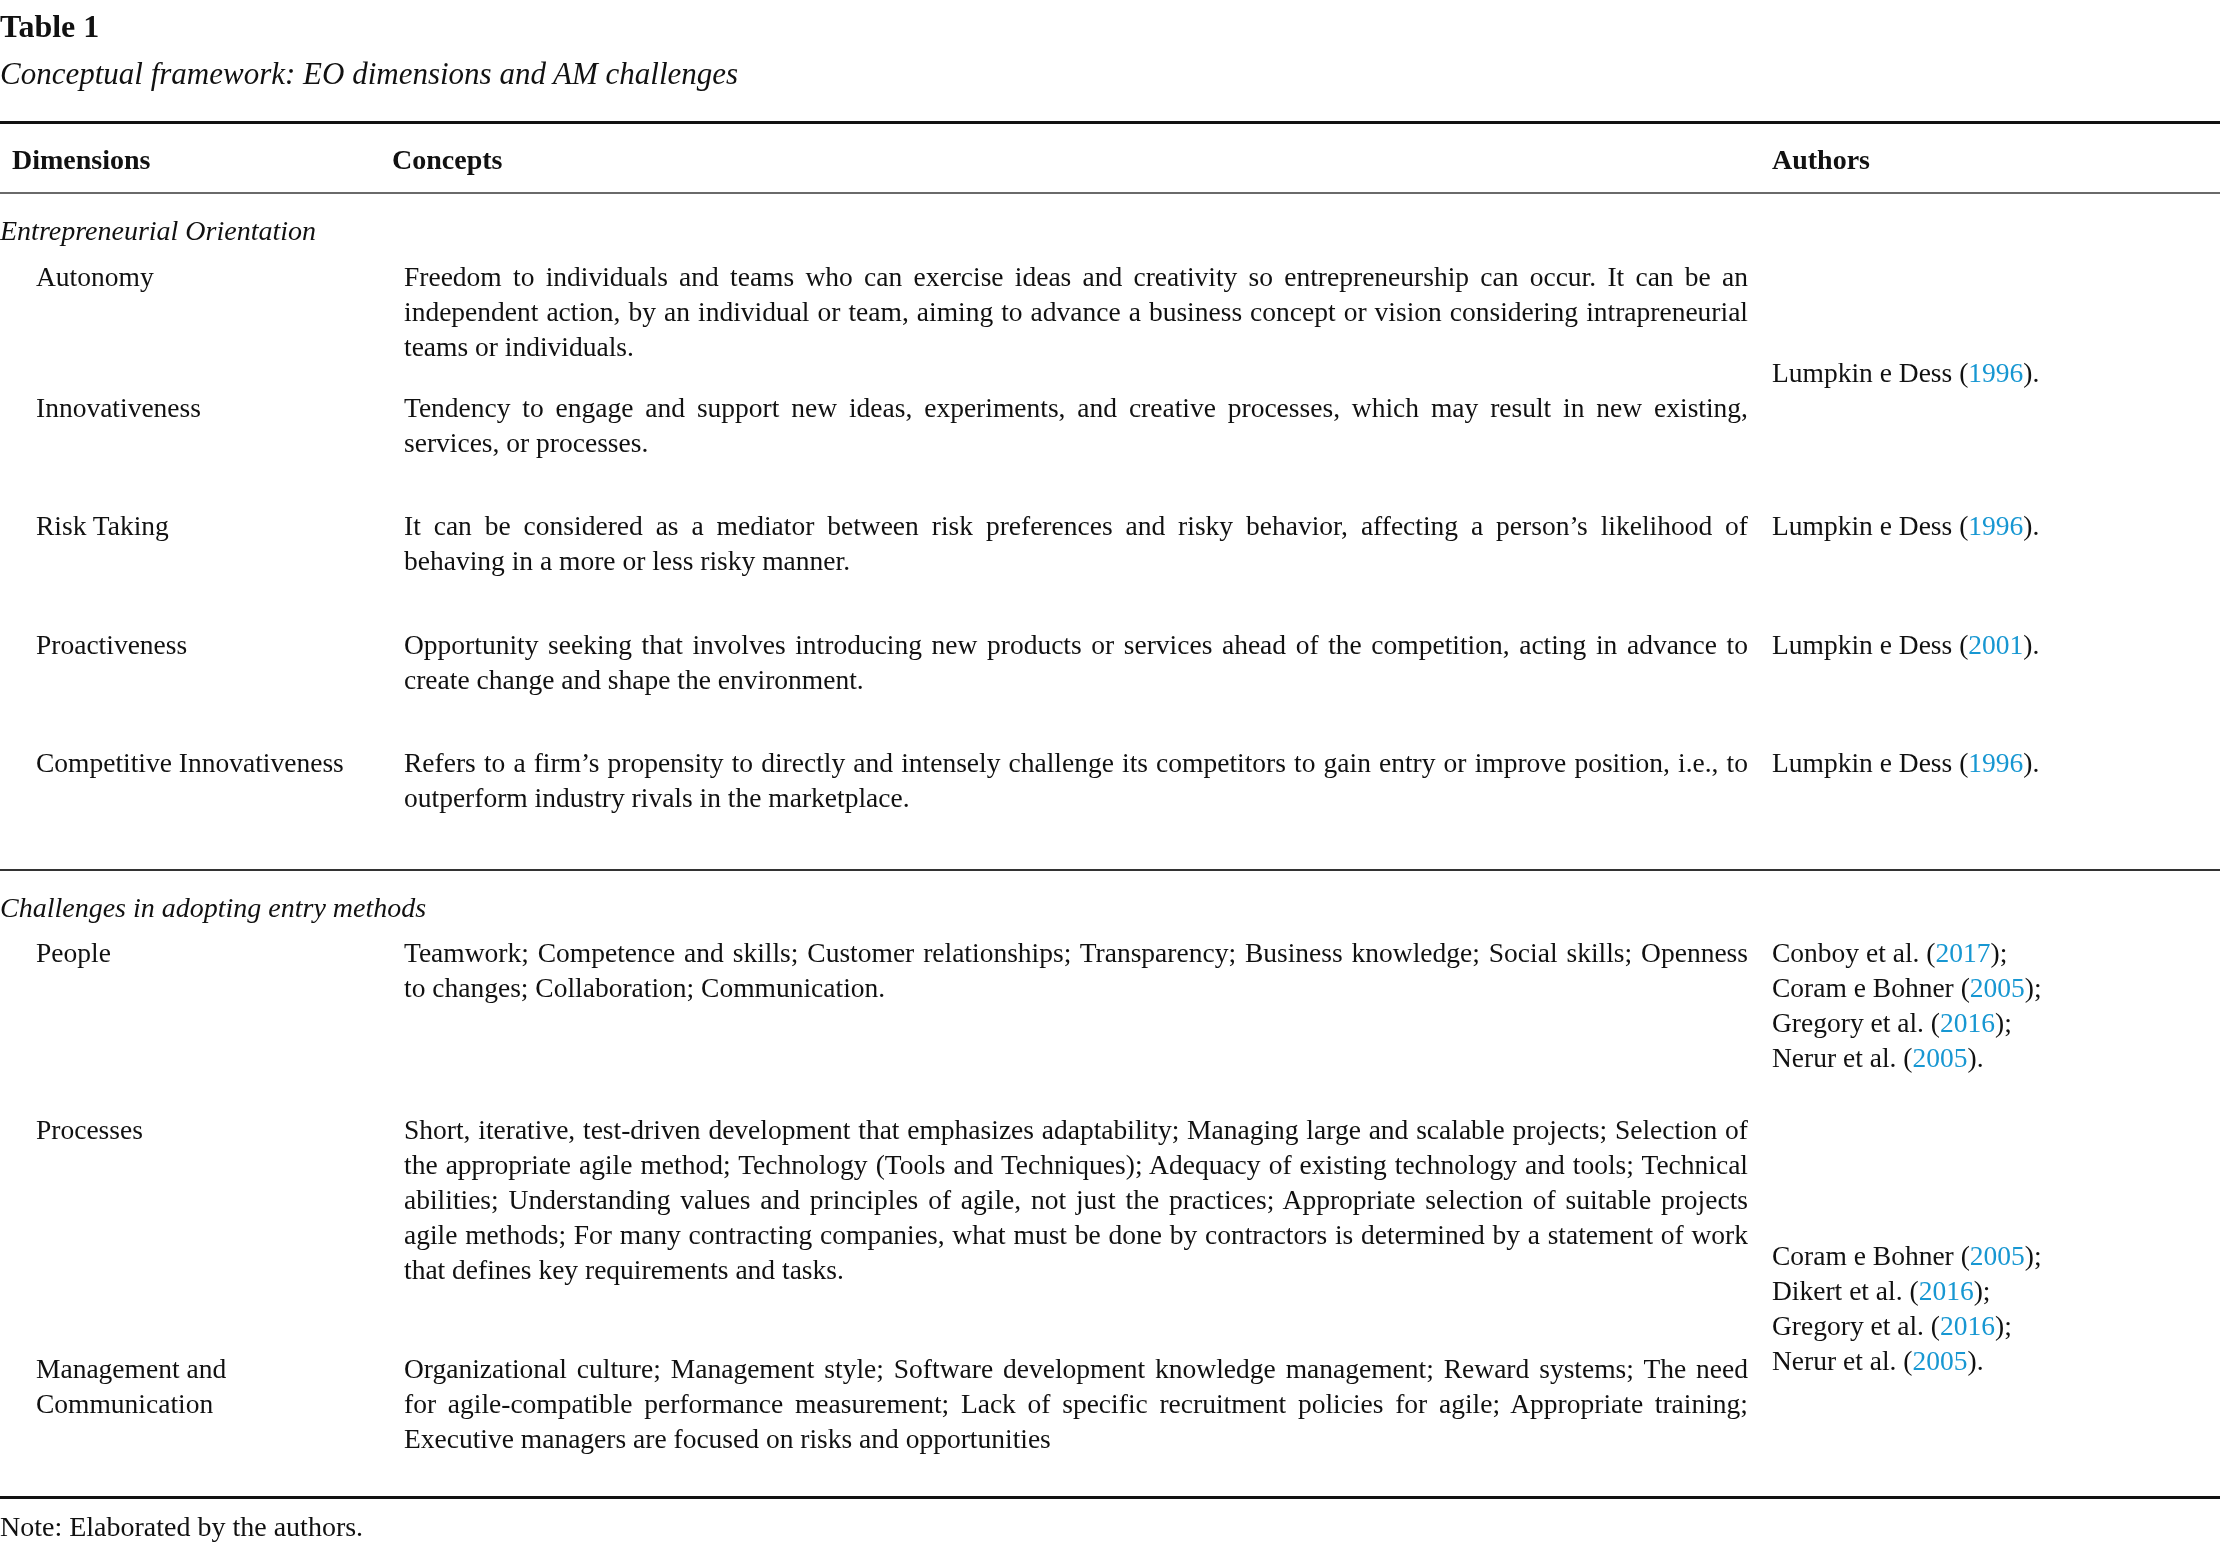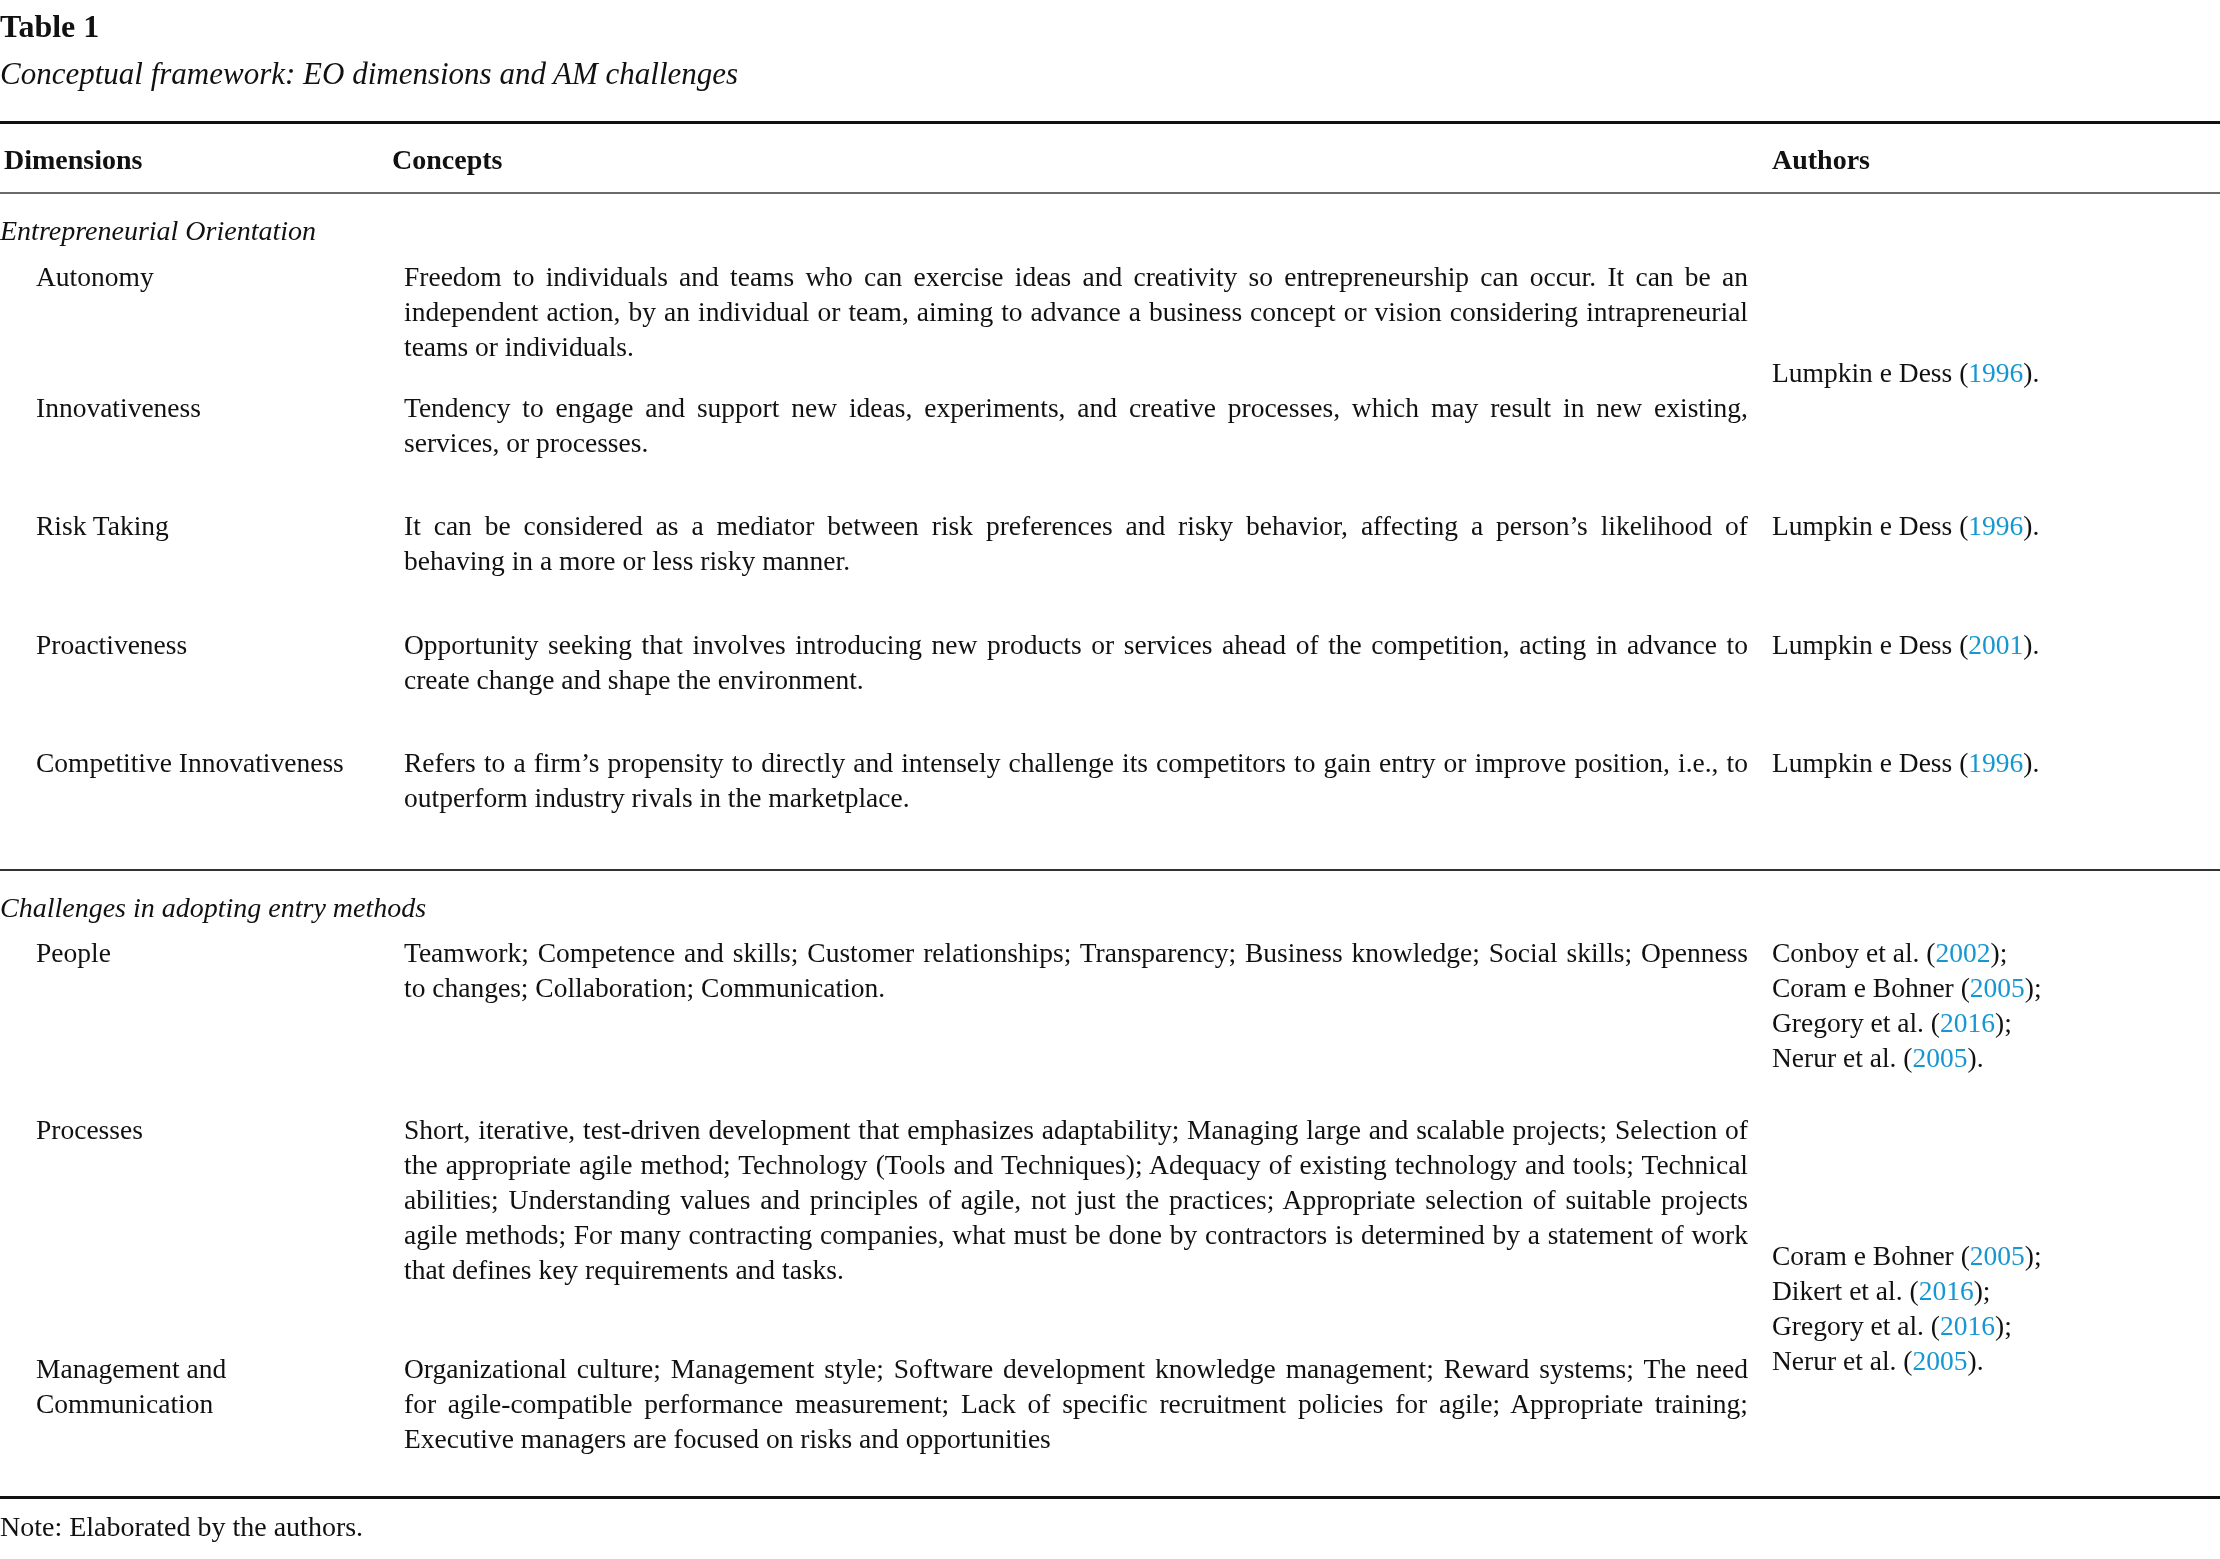--- a/index.html
+++ b/index.html
@@ -10,21 +10,21 @@
   }
   .abs { position: absolute; }
   .title { left: 0; top: 8px; font-size: 30px; font-weight: bold; font-family: "Liberation Serif", serif; font-size: 32px; }
   .subtitle { left: 0; top: 56px; font-size: 31px; font-style: italic; font-family: "Liberation Serif", serif; }
   .rule-top { left: 0; top: 121px; width: 2220px; height: 3px; background: #111; }
   .rule-head { left: 0; top: 192px; width: 2220px; height: 2px; background: #6a6a6a; }
   .rule-mid { left: 0; top: 869px; width: 2220px; height: 2px; background: #333; }
   .rule-bottom { left: 0; top: 1496px; width: 2220px; height: 3px; background: #111; }
 
   .th { top: 143px; font-size: 26px; font-weight: bold; line-height: 34px; font-family: "Liberation Serif", serif; font-size: 28px; }
-  .th-dim { left: 4px; }
+  .th-dim { left: 12px; }
   .th-con { left: 392px; }
   .th-aut { left: 1772px; }
 
   .section { left: 0; font-size: 27px; font-style: italic; line-height: 35px; font-family: "Liberation Serif", serif; font-size: 28px; }
 
   .cell { font-size: 25px; line-height: 35px; font-family: "Liberation Serif", serif; font-size: 27.5px; }
   .dim { left: 36px; width: 350px; }
   .con { left: 404px; width: 1344px; text-align: justify; text-align-last: left; }
   .aut { left: 1772px; width: 440px; }
   .yr { color: #1797d2; }
@@ -83,21 +83,21 @@
     <div><span>Lumpkin e Dess</span> (<a class="yr" style="color: rgb(23, 151, 210);">1996</a>)<span>.</span></div>
   </div>
 </div>
 
 <div class="abs section" style="top:890px;">Challenges in adopting entry methods</div>
 
 <div>
   <div class="abs cell dim" style="top:935px;">People</div>
   <div class="abs cell con" style="top:935px;">Teamwork; Competence and skills; Customer relationships; Transparency; Business knowledge; Social skills; Openness to changes; Collaboration; Communication.</div>
   <div class="abs cell aut" style="top:935px;">
-    <div><span>Conboy et al.</span> (<a class="yr" style="color: rgb(23, 151, 210);">2002</a>)<span>;</span></div>
+    <div><span>Conboy et al.</span> (<a class="yr" style="color: rgb(23, 151, 210);">2017</a>)<span>;</span></div>
     <div><span>Coram e Bohner</span> (<a class="yr" style="color: rgb(23, 151, 210);">2005</a>)<span>;</span></div>
     <div><span>Gregory et al.</span> (<a class="yr" style="color: rgb(23, 151, 210);">2016</a>)<span>;</span></div>
     <div><span>Nerur et al.</span> (<a class="yr" style="color: rgb(23, 151, 210);">2005</a>)<span>.</span></div>
   </div>
 </div>
 
 <div>
   <div class="abs cell dim" style="top:1112px;">Processes</div>
   <div class="abs cell con" style="top:1112px;">Short, iterative, test-driven development that emphasizes adaptability; Managing large and scalable projects; Selection of the appropriate agile method; Technology (Tools and Techniques); Adequacy of existing technology and tools; Technical abilities; Understanding values and principles of agile, not just the practices; Appropriate selection of suitable projects agile methods; For many contracting companies, what must be done by contractors is determined by a statement of work that defines key requirements and tasks.</div>
 </div>

